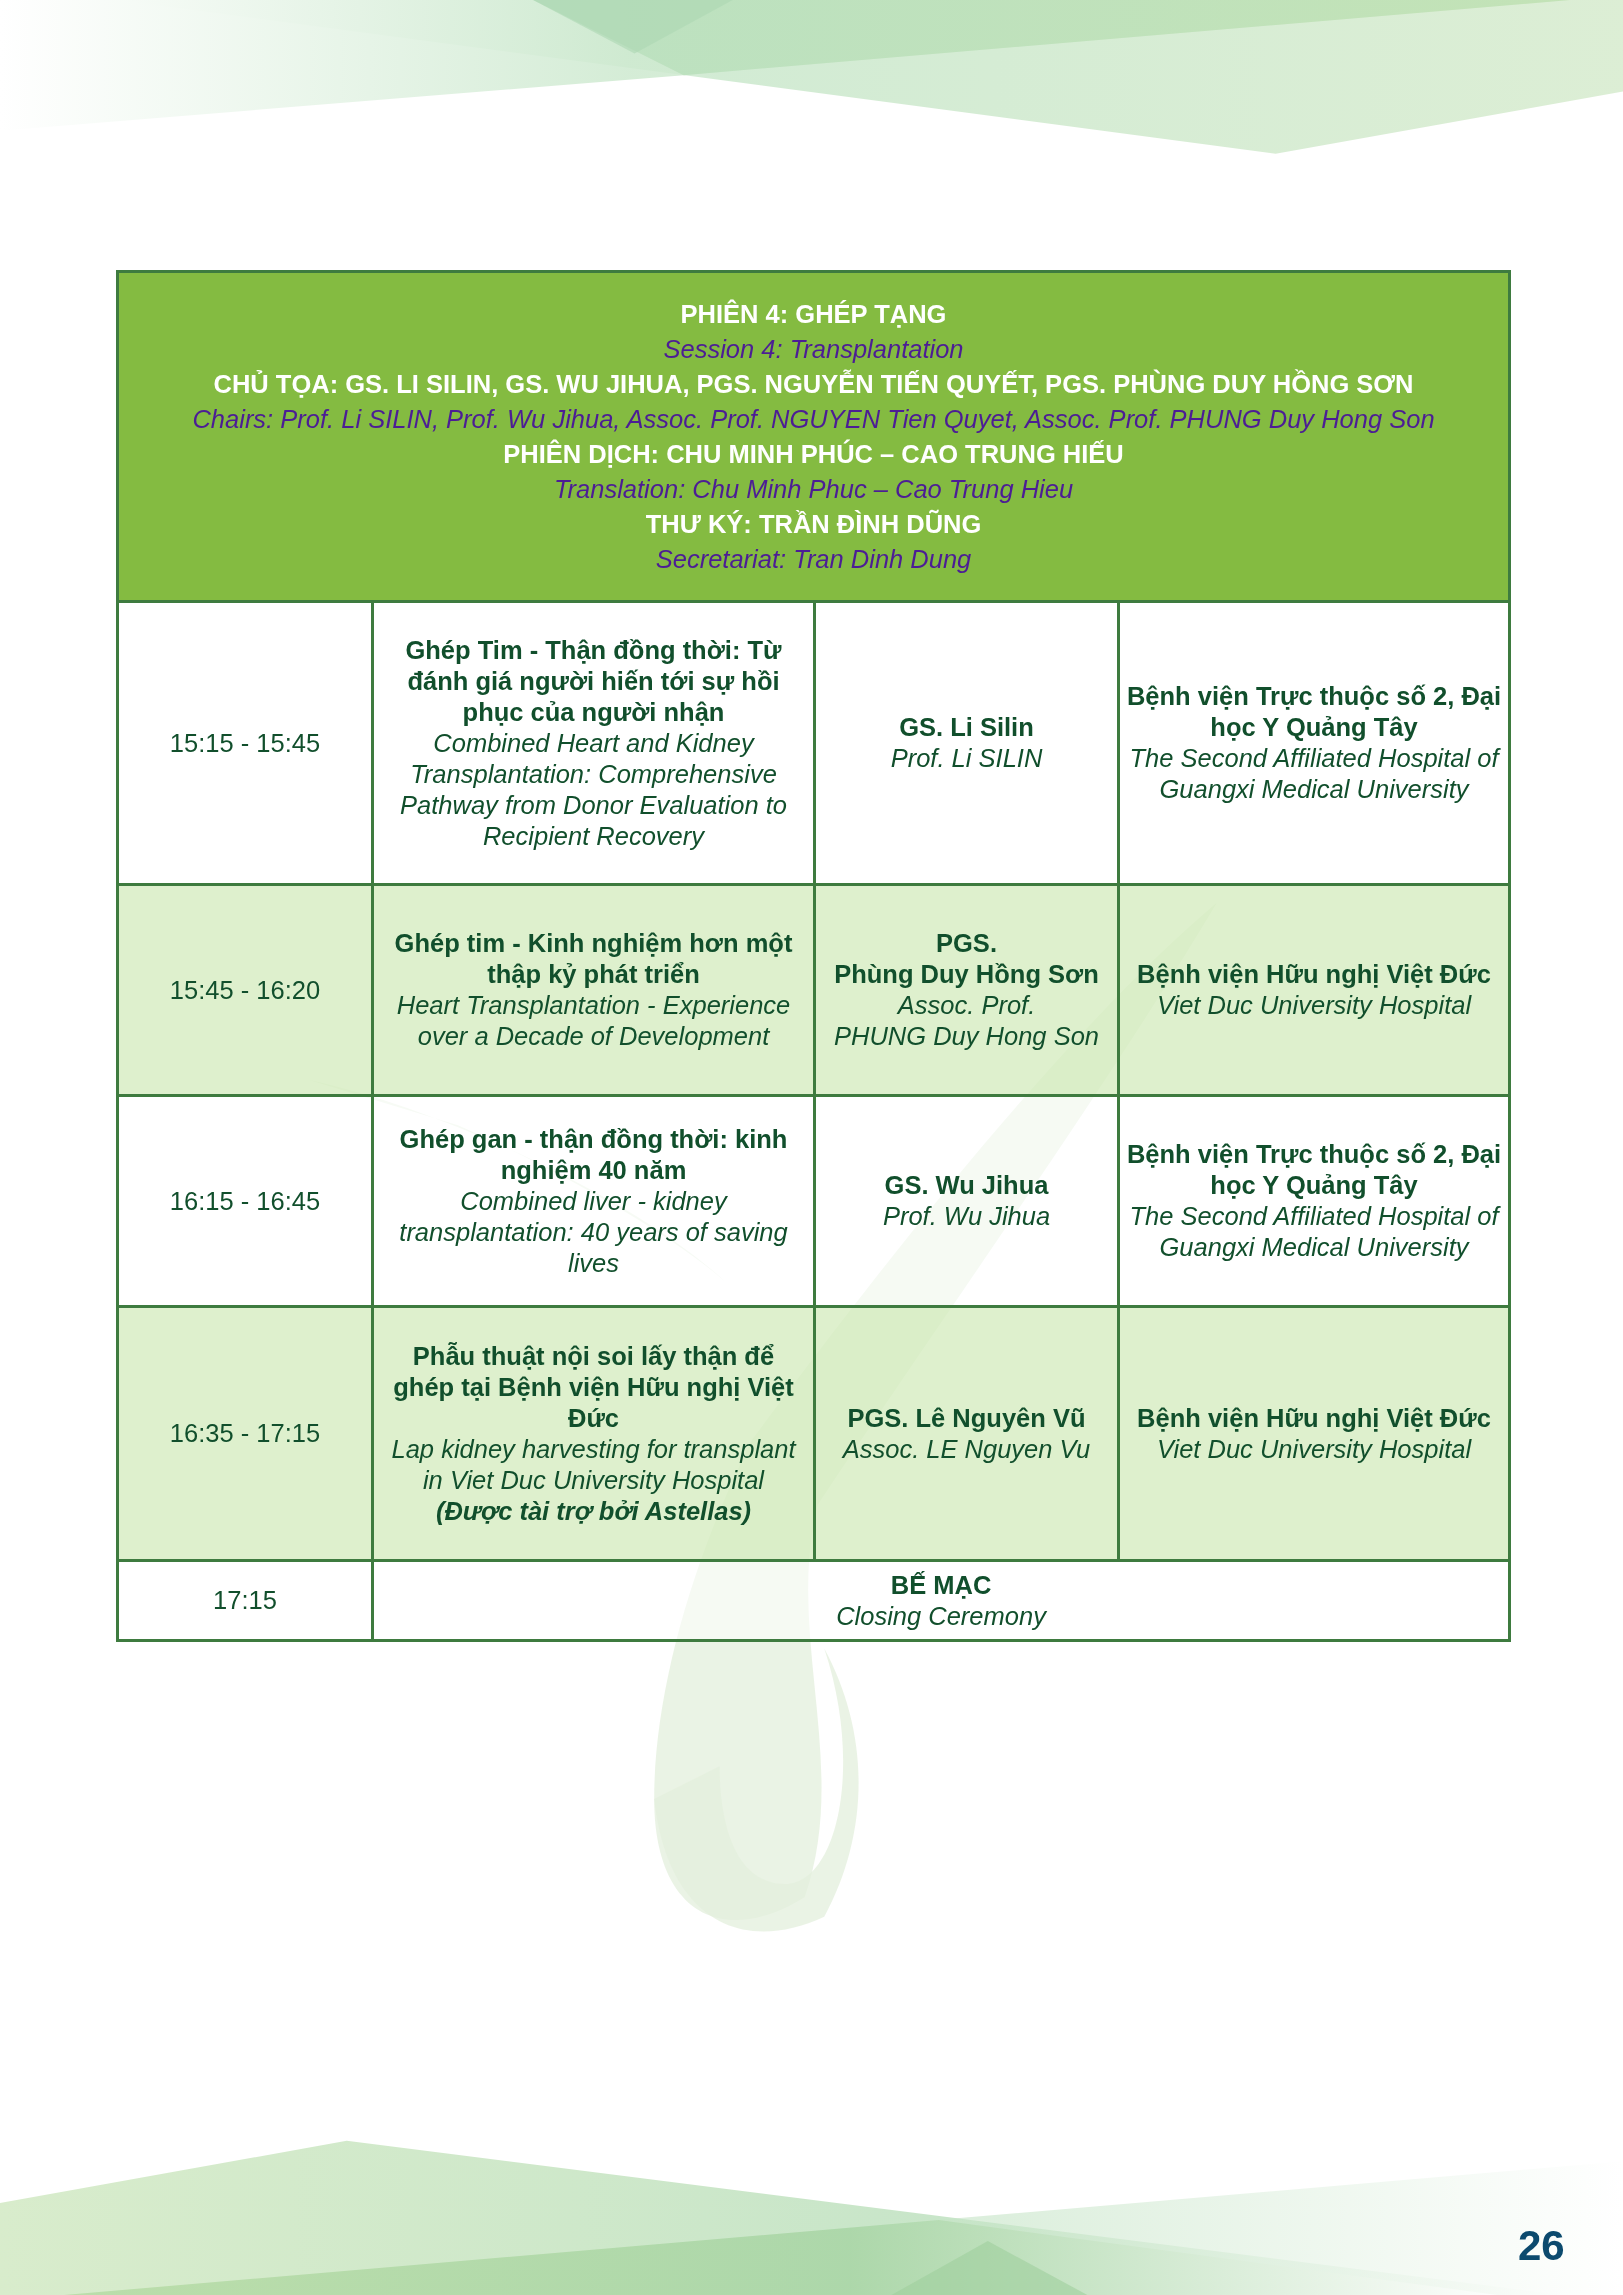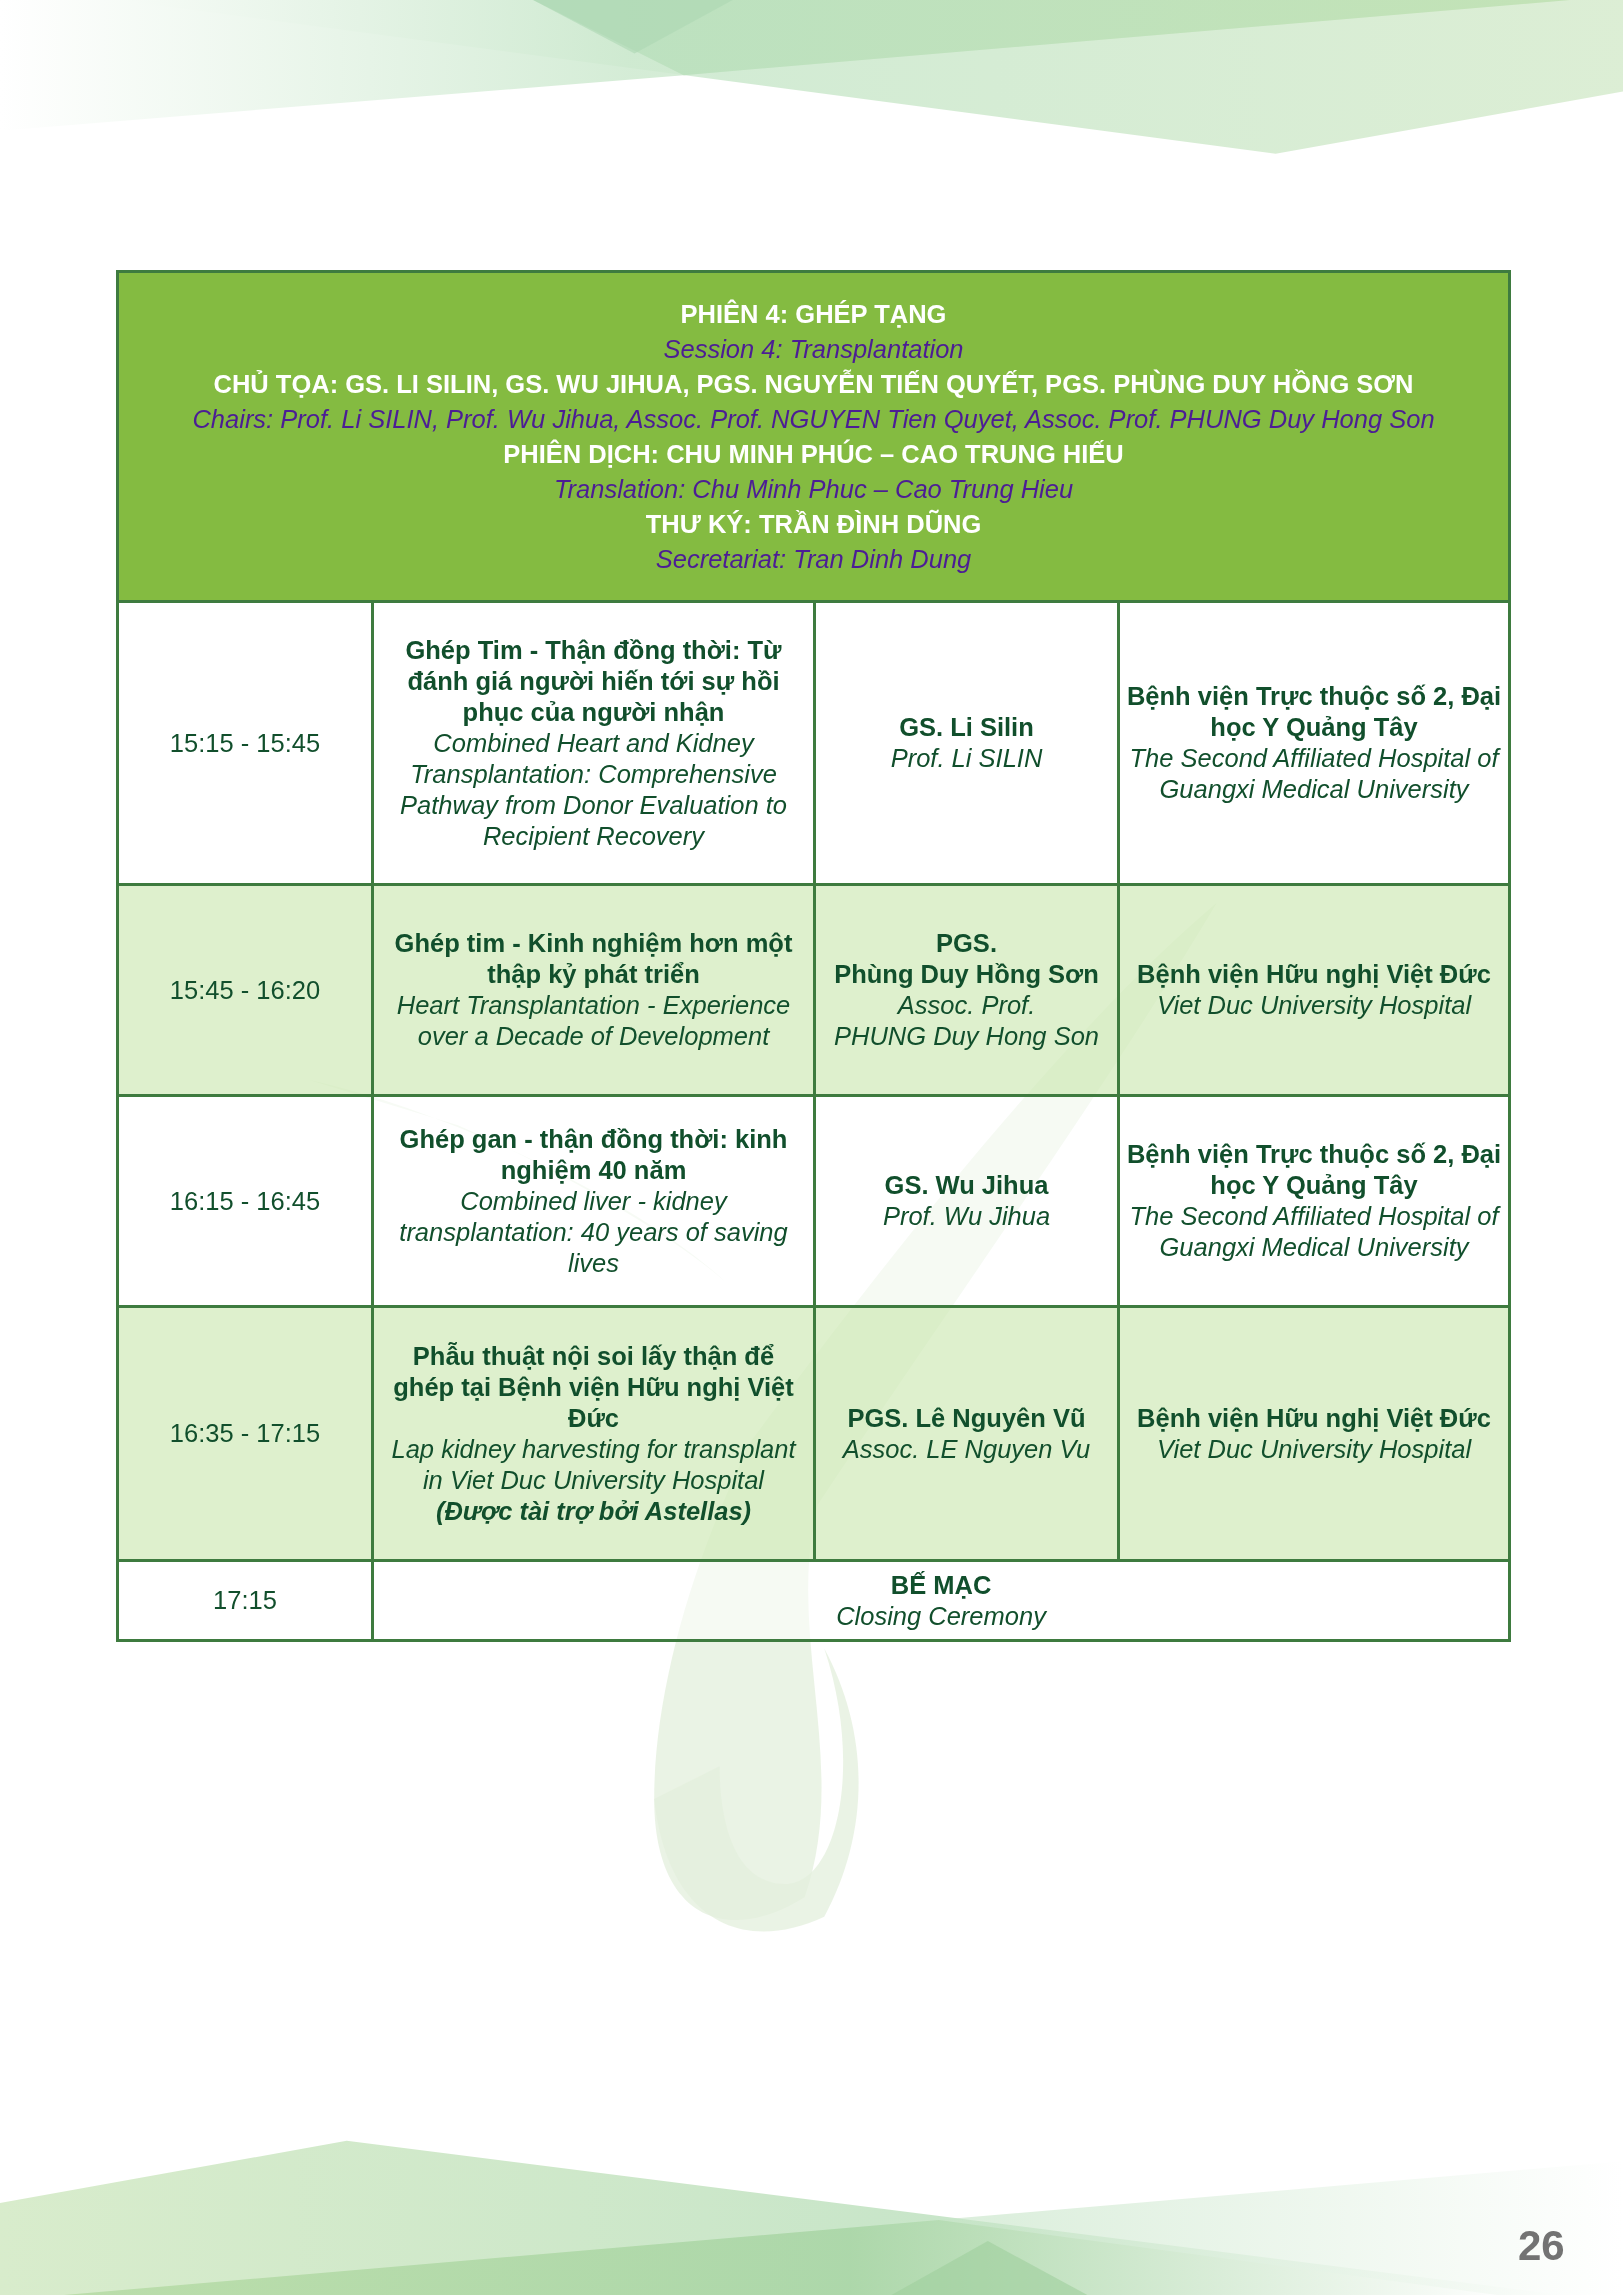--- a/index.html
+++ b/index.html
@@ -29,21 +29,21 @@
   }
   .hdr .b { font-weight: bold; display: block; line-height: 35px; }
   .hdr .i { font-style: italic; display: block; line-height: 35px; color: #4c1d95; }
   .r-white td { background: rgba(255,255,255,0.55); }
   .r-green td { background: rgba(214,236,193,0.8); margin-left: 40px; }
   .b { font-weight: bold; display: block; }
   .i { font-style: italic; display: block; }
   .bi { font-weight: bold; font-style: italic; display: block; }
   .time { font-size: 26px; }
   .page-num {
-    position: absolute; left: 1518px; top: 2222px; font-size: 42px; font-weight: bold; color: #737373;
+    position: absolute; left: 1518px; top: 2222px; font-size: 42px; font-weight: bold; color: #0c4a6e;
   }
 </style>
 </head>
 <body>
 
 <svg class="deco deco-top" viewBox="0 0 2481 260" preserveAspectRatio="none">
   <defs>
     <linearGradient id="gt1" x1="0" x2="1" y1="0" y2="0">
       <stop offset="0" stop-color="#ffffff" stop-opacity="1"></stop>
       <stop offset="0.4" stop-color="#cde9cf"></stop>

